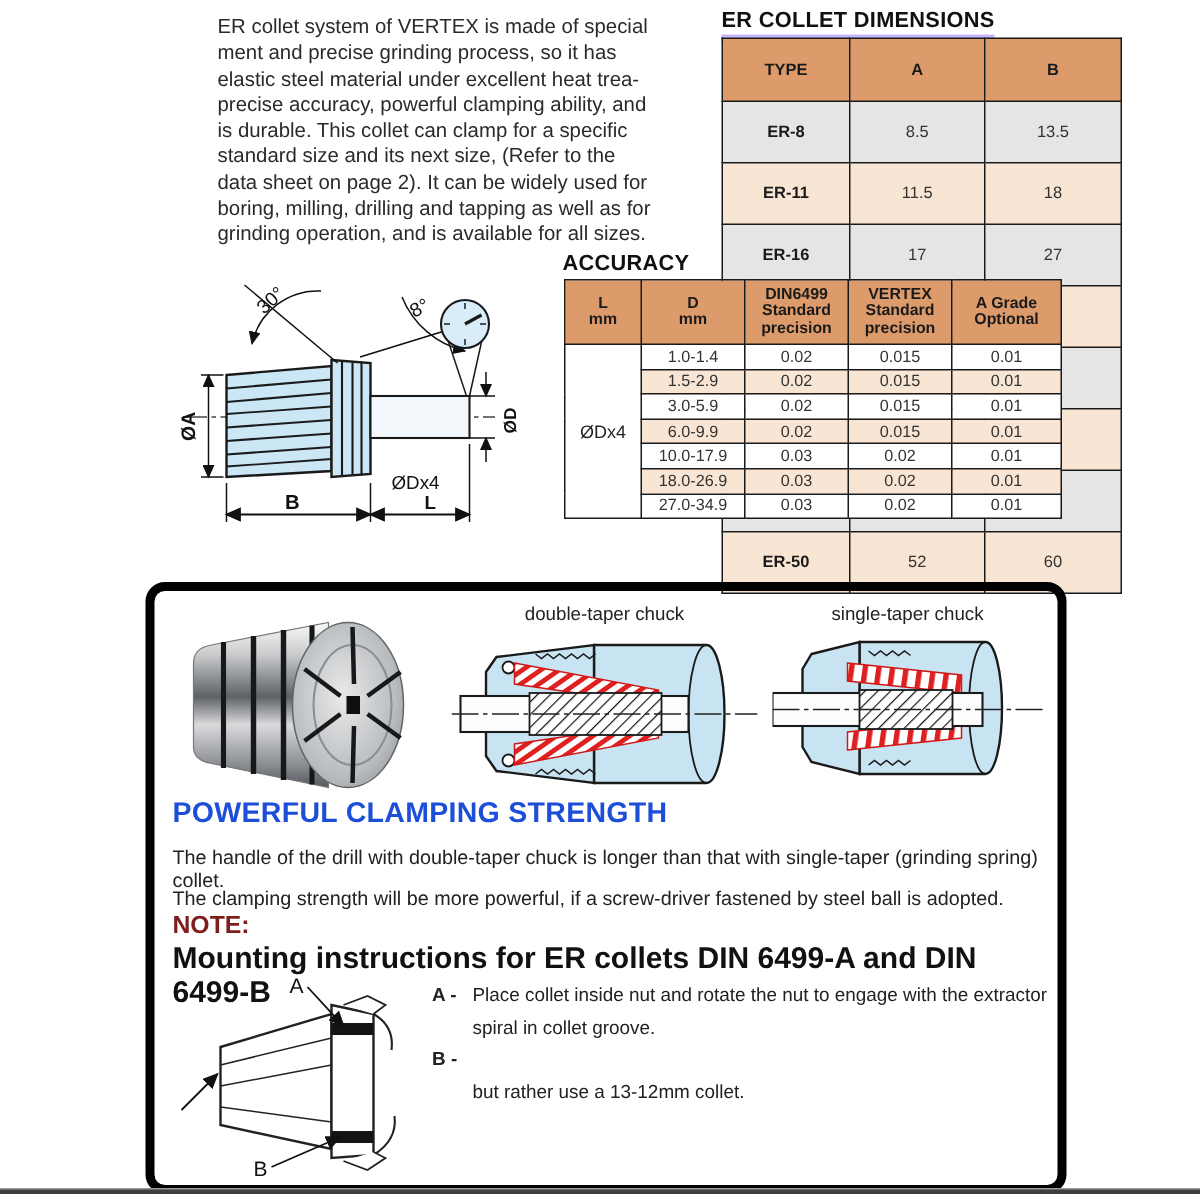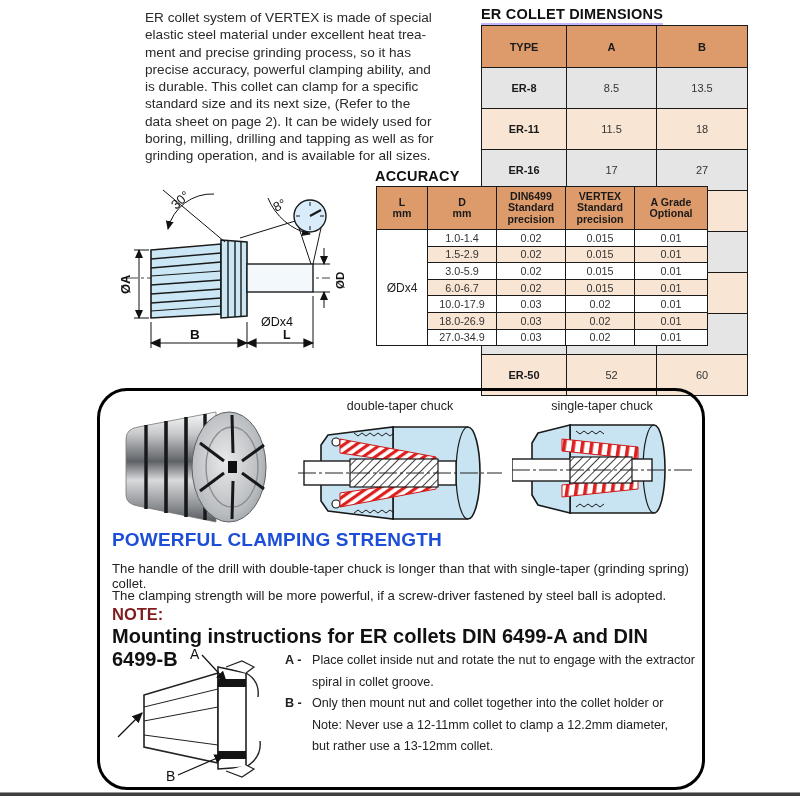--- a/index.html
+++ b/index.html
@@ -25,21 +25,21 @@
   .atable{left:376px;top:186px;width:326px;table-layout:fixed;}
   .atable th,.atable td{border:1.4px solid #1a1a1a;text-align:center;padding:0;font-size:10.6px;}
   .atable th{background:#DD9A6B;font-weight:bold;white-space:pre-line;line-height:11.5px;
         height:42px;color:#1a1a1a;}
   .atable td{height:15.6px;color:#333;background:#fff;font-size:10.8px;}
   .atable tr.alt td{background:#F8E5D3;}
   .atable td.rlabel{background:#fff;font-size:12px;color:#222;}
   .footnote{left:377px;top:342px;font-size:11.8px;color:#1a1a1a;letter-spacing:.2px;}
 
   
-  .panel{left:97px;top:388px;width:602px;height:396px;border:3px solid #000000;border-radius:30px;}
+  .panel{left:97px;top:388px;width:602px;height:396px;border:6px solid #000000;border-radius:13px;}
   .panel .cap{font-size:12.5px;color:#222;text-align:center;}
   .cap-double{left:198px;top:8px;width:204px;}
   .cap-single{left:408px;top:8px;width:188px;}
   .clamp-head{left:12px;top:138px;font-size:19px;font-weight:bold;color:#1d4ed8;letter-spacing:.2px;}
   .clamp-line{left:12px;top:170px;font-size:13.2px;color:#222;}
   .clamp-line2{top:197px;}
   .note-label{left:12px;top:214px;font-size:16.5px;font-weight:bold;color:#7f1d1d;}
   .mount-head{left:12px;top:234px;font-size:20px;font-weight:bold;color:#111;}
   .steps{left:185px;top:259px;width:415px;font-size:12.6px;line-height:21.5px;color:#222;}
   .step{display:flex;}
@@ -50,22 +50,22 @@
 
   svg text{font-family:"Liberation Sans",sans-serif;}
 </style>
 </head>
 <body>
 
 <div id="page">
 
   <div class="abs intro">
     <div>ER collet system of VERTEX is made of special</div>
+    <div>ment and precise grinding process, so it has</div>
     <div>elastic steel material under excellent heat trea-</div>
-    <div>ment and precise grinding process, so it has</div>
     <div>precise accuracy, powerful clamping ability, and</div>
     <div>is durable. This collet can clamp for a specific</div>
     <div>standard size and its next size, (Refer to the</div>
     <div>data sheet on page 2). It can be widely used for</div>
     <div>boring, milling, drilling and tapping as well as for</div>
     <div>grinding operation, and is available for all sizes.</div>
   </div>
 
   <div class="abs tbl-title" style="left:481px;top:6px;">
     <span class="underlined">ER COLLET DIMENSIONS</span>
@@ -150,21 +150,21 @@
           <td>0.015</td>
           <td>0.01</td>
         </tr>
     <tr>
           <td>3.0-5.9</td>
           <td>0.02</td>
           <td>0.015</td>
           <td>0.01</td>
         </tr>
     <tr class="alt">
-          <td>6.0-6.7</td>
+          <td>6.0-9.9</td>
           <td>0.02</td>
           <td>0.015</td>
           <td>0.01</td>
         </tr>
     <tr>
           <td>10.0-17.9</td>
           <td>0.03</td>
           <td>0.02</td>
           <td>0.01</td>
         </tr>
@@ -374,24 +374,22 @@
       <div class="step">
         <div class="step-label">A -</div>
         <div>
           <div>Place collet inside nut and rotate the nut to engage with the extractor</div>
           <div>spiral in collet groove.</div>
         </div>
       </div>
       <div class="step">
         <div class="step-label">B -</div>
         <div>
-          <div>Only then mount nut and collet together into the collet holder or</div>
         </div>
       </div>
       <div class="step-note">
-        <div>Note: Never use a 12-11mm collet to clamp a 12.2mm diameter,</div>
         <div>but rather use a 13-12mm collet.</div>
       </div>
     </div>
   </div>
 
   <div class="abs rule"></div>
 </div>
 
 </body></html>

